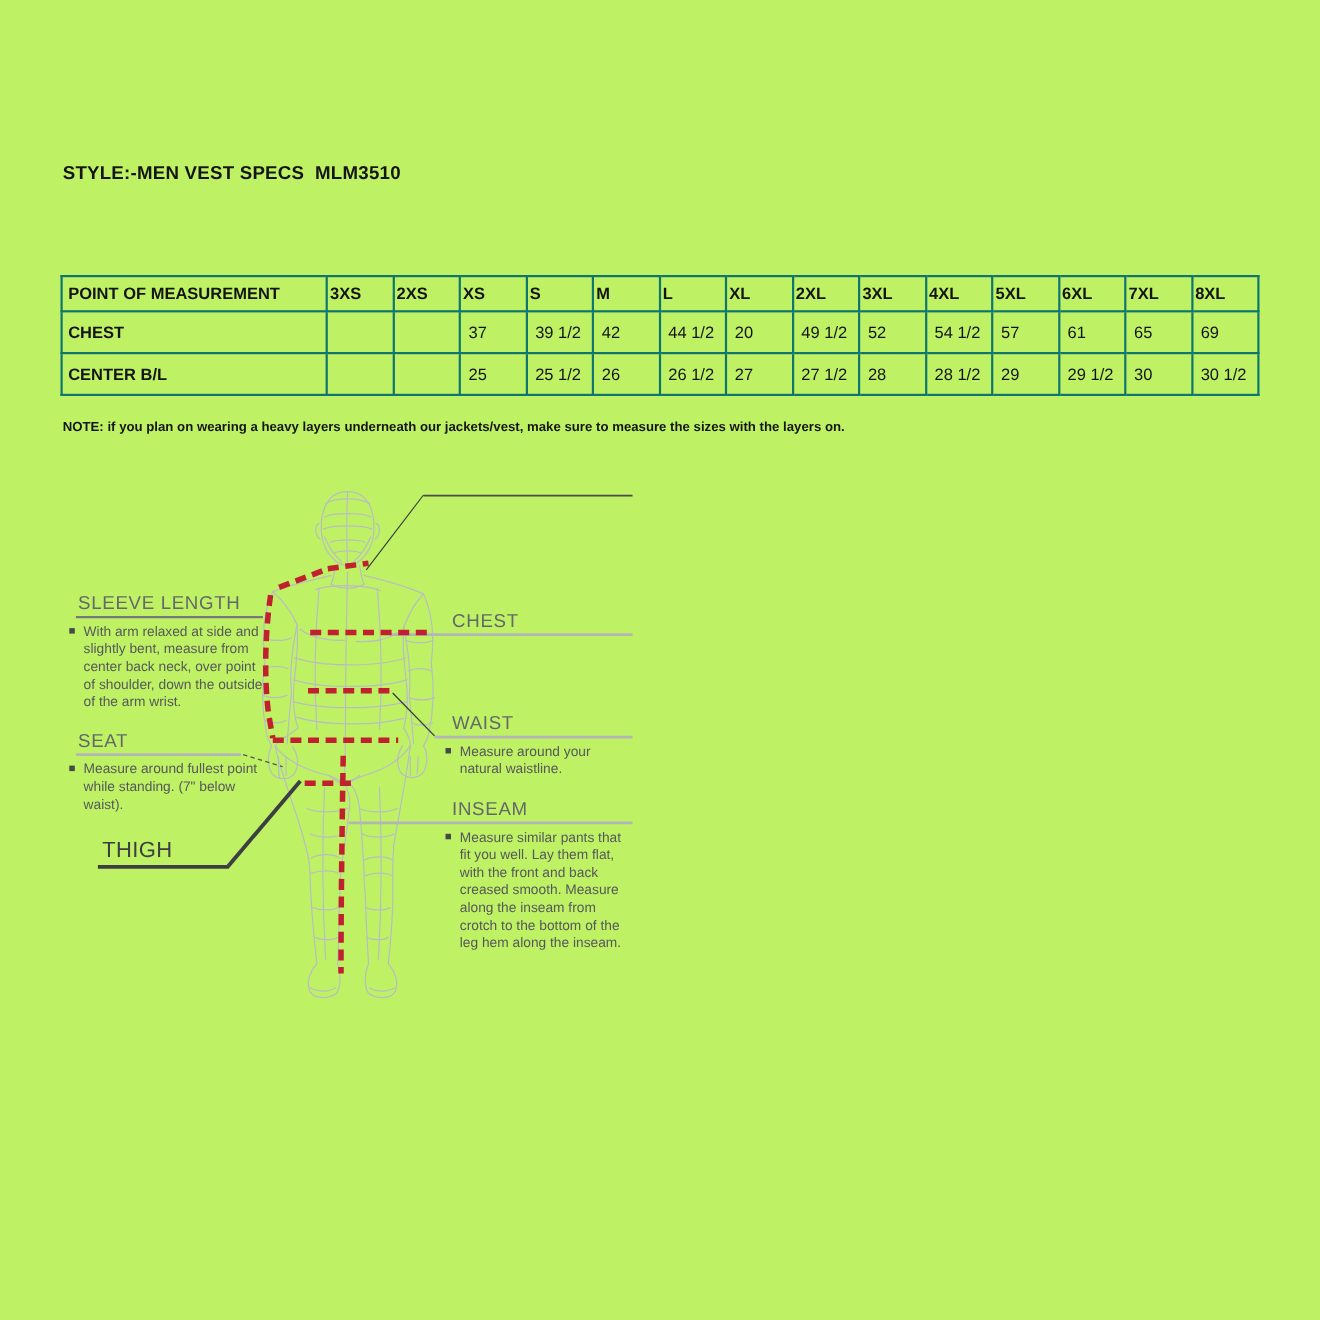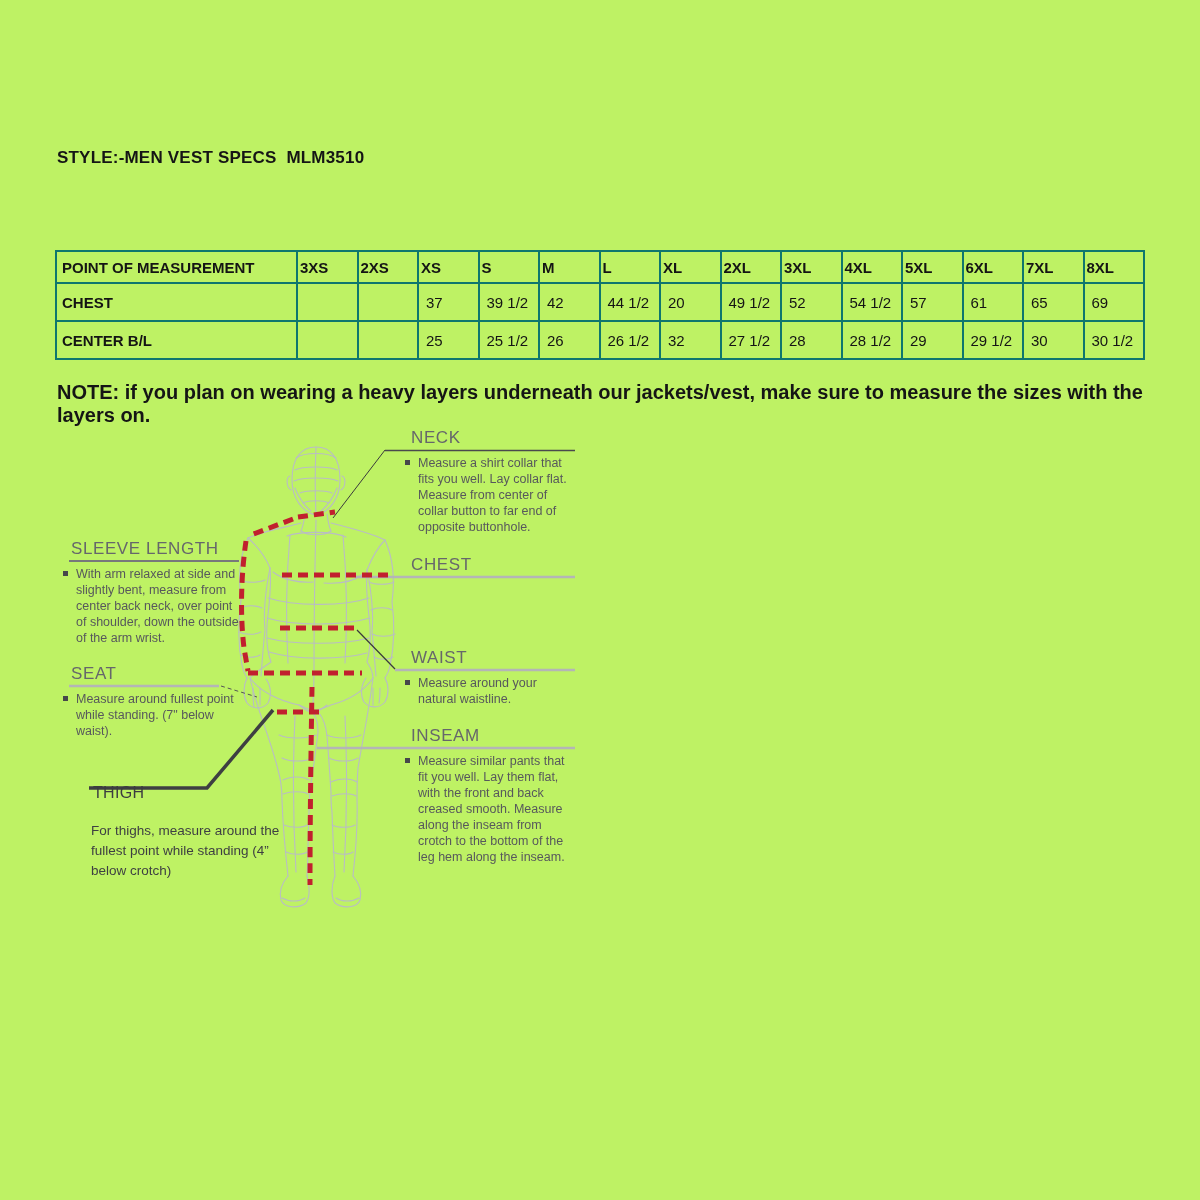--- a/index.html
+++ b/index.html
@@ -5,31 +5,31 @@
   html,body{margin:0;padding:0;background:#ffffff;}
   body{width:1200px;height:1200px;position:relative;font-family:"Liberation Sans",sans-serif;}
   .page{position:absolute;inset:0;background:#bef264;}
   .doc-title{position:absolute;left:57px;top:148px;font-size:17px;font-weight:bold;color:#151515;white-space:pre-wrap;letter-spacing:.2px;}
   table.size{position:absolute;left:55px;top:250px;width:1090px;border-collapse:collapse;table-layout:fixed;font-size:15px;color:#141414;}
   table.size th,table.size td{border:2px solid #0f766e;overflow:hidden;white-space:nowrap;}
   table.size thead th{font-weight:bold;text-align:left;height:30px;padding:0 2px;}
   table.size thead th.pom{text-align:left;padding-left:5px;}
   table.size tbody th{text-align:left;font-weight:bold;padding-left:5px;height:34px;}
   table.size tbody td{text-align:left;font-weight:normal;padding-left:7px;}
-  .note{position:absolute;left:57px;top:381px;font-size:20px;font-weight:bold;color:#151515;}
+  .note{position:absolute;left:57px;top:381px;font-size:12px;font-weight:bold;color:#151515;}
   .diagram{position:absolute;left:55px;top:420px;width:545px;height:500px;}
   .diagram svg{position:absolute;left:0;top:0;}
   .sec{position:absolute;}
   .sec .h{font-size:17px;line-height:24px;color:#66676b;letter-spacing:.6px;margin-left:6px;}
   .sec .p{display:flex;gap:8px;margin-top:5px;font-size:12.5px;line-height:16px;color:#57585c;}
   .sec .p .b{flex:0 0 auto;width:5px;height:5px;background:#47484b;margin-top:5px;}
   .sec.right{left:350px;width:172px;}
   .sec.leftcol{width:178px;}
   .sec.leftcol .h{margin-left:8px;}
-  .sec.thigh .h{font-size:16px;line-height:30px;color:#3c3d40;letter-spacing:.3px;margin-left:2px;margin-top:20px;}
+  .sec.thigh .h{font-size:20px;line-height:30px;color:#3c3d40;letter-spacing:.3px;margin-left:2px;}
   .sec.thigh .p2{margin-top:13px;font-size:13.5px;line-height:20px;color:#3e3f42;}
 </style>
 </head>
 <body>
 
 <div class="page">
 
   <div class="doc-title">STYLE:-MEN VEST SPECS  MLM3510</div>
 
   <table class="size">
@@ -71,21 +71,21 @@
           <td>69</td>
         </tr>
         <tr>
           <th>CENTER B/L</th>
           <td></td>
           <td></td>
           <td>25</td>
           <td>25 1/2</td>
           <td>26</td>
           <td>26 1/2</td>
-          <td>32</td>
+          <td>27</td>
           <td>27 1/2</td>
           <td>28</td>
           <td>28 1/2</td>
           <td>29</td>
           <td>29 1/2</td>
           <td>30</td>
           <td>30 1/2</td>
         </tr>
       </tbody>
   </table>
@@ -189,27 +189,20 @@
         <path class="mline" d="M238,99 L196,115" stroke="#c1202e"></path>
         <path class="mline" d="M191,121 C186,155 185,195 189,228 L193,251" stroke="#c1202e"></path>
         <path class="mline" d="M227,155 L335,155" stroke="#c1202e"></path>
         <path class="mline" d="M225,208 L302,208" stroke="#c1202e"></path>
         <path class="mline" d="M193,253 L307,253" stroke="#c1202e"></path>
         <path class="mline" d="M222,292 L268,292" stroke="#c1202e"></path>
         <path class="mline" d="M257,267 C256,330 255,400 255,465" stroke="#c1202e"></path>
       </g>
     </svg>
 
-    <div class="sec right" style="top:6px">
-      <div class="h">NECK</div>
-      <div class="p">
-        <span class="b"></span>
-        <span class="t">Measure a shirt collar that fits you well. Lay collar flat. Measure from center of collar button to far end of opposite buttonhole.</span>
-      </div>
-    </div>
     <div class="sec right" style="top:133px">
       <div class="h">CHEST</div>
     </div>
     <div class="sec right" style="top:226px">
       <div class="h">WAIST</div>
       <div class="p">
         <span class="b"></span>
         <span class="t">Measure around your natural waistline.</span>
       </div>
     </div>
@@ -230,16 +223,15 @@
     </div>
     <div class="sec leftcol" style="left:8px;top:242px">
       <div class="h">SEAT</div>
       <div class="p">
         <span class="b"></span>
         <span class="t">Measure around fullest point while standing. (7" below waist).</span>
       </div>
     </div>
     <div class="sec thigh" style="left:36px;top:338px;width:190px">
       <div class="h">THIGH</div>
-      <div class="p2">For thighs, measure around the fullest point while standing (4” below crotch)</div>
     </div>
   </div>
 </div>
 
 </body></html>

